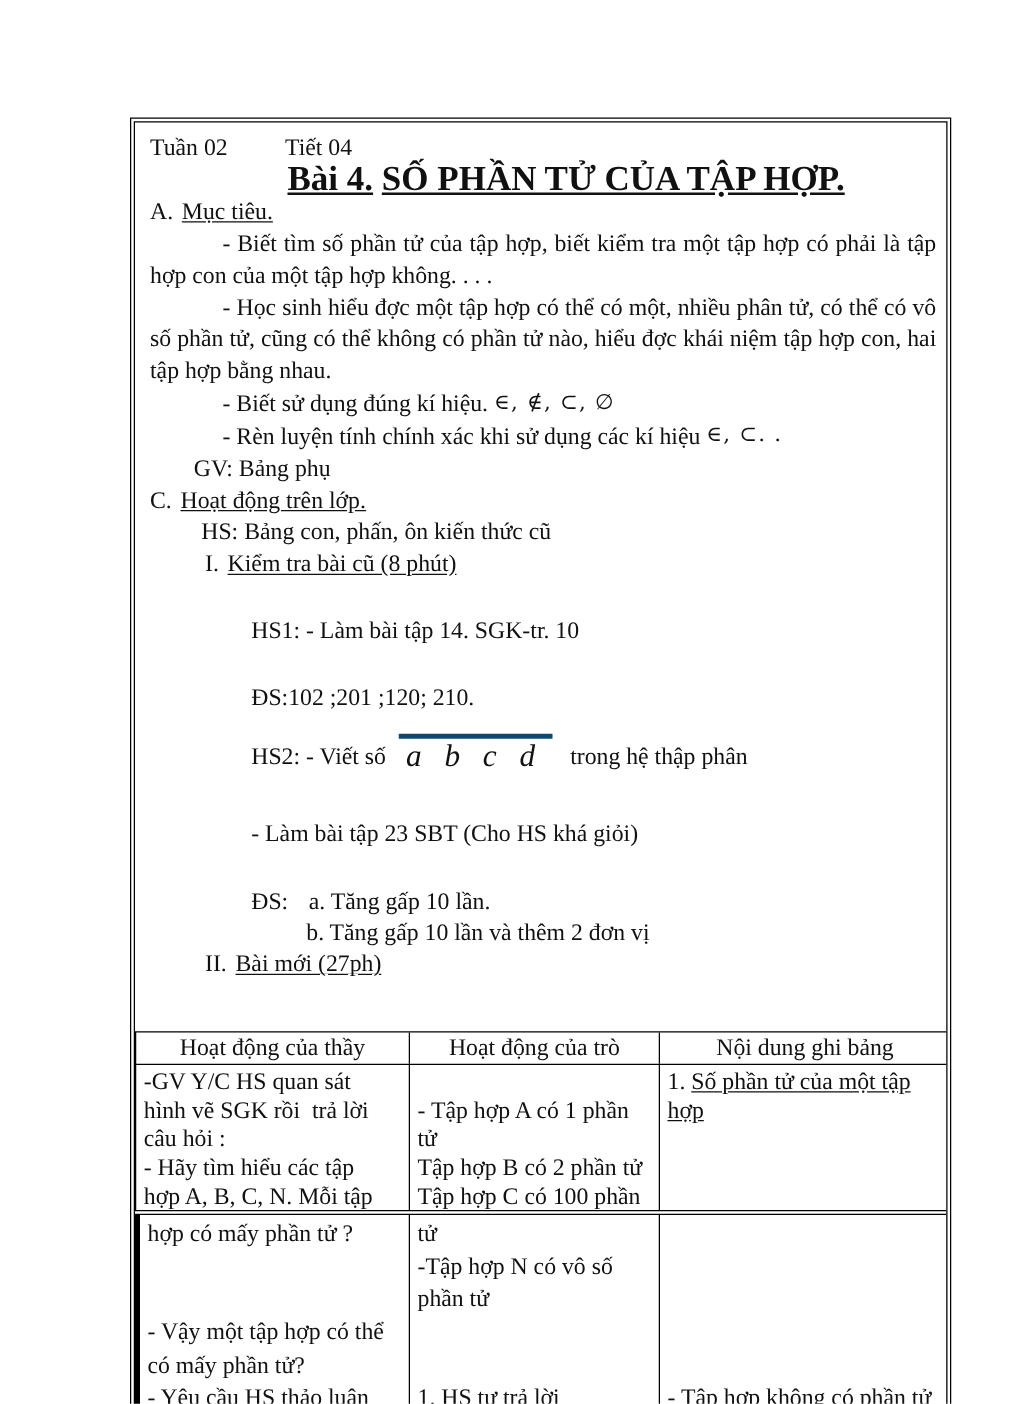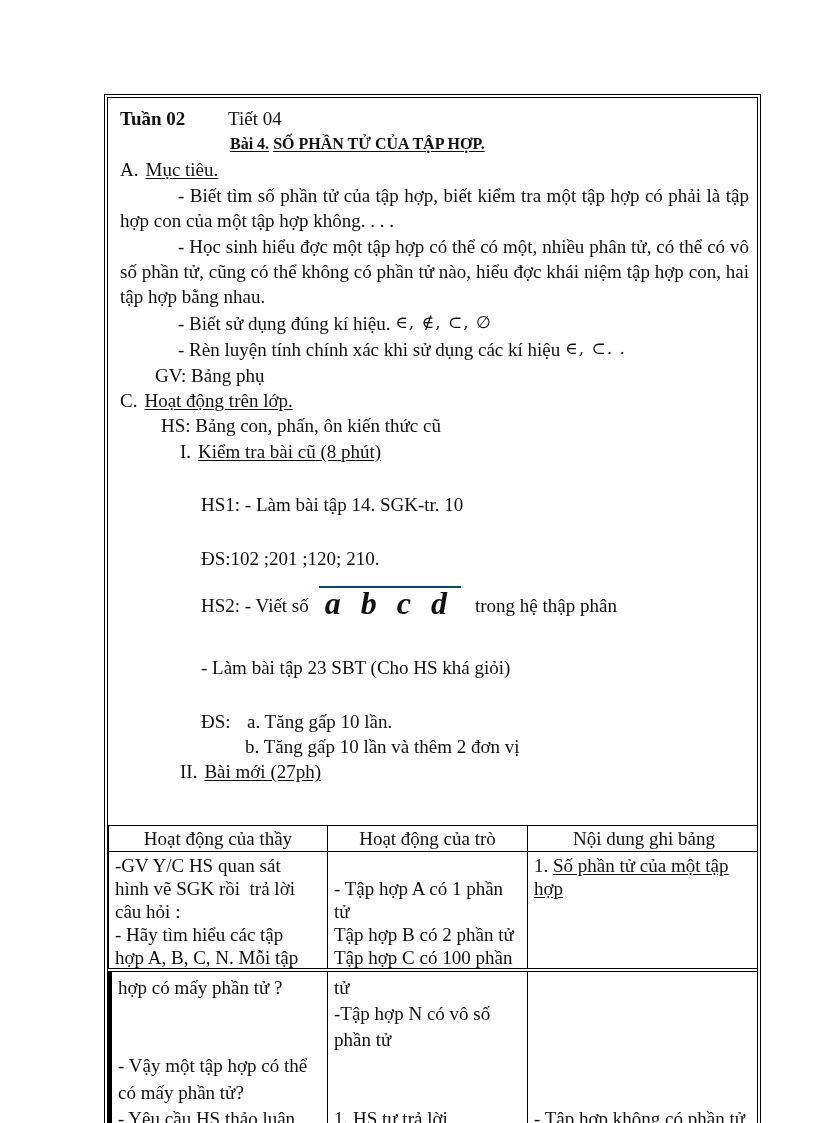--- a/index.html
+++ b/index.html
@@ -13,34 +13,34 @@
     border:1px solid #000;padding:2px;box-sizing:border-box;background:#fff;
   }
   .frame-inner{
     border:1px solid #000;box-sizing:border-box;height:100%;
     padding:8px 8px 0 12px;overflow:hidden;
   }
   .line{line-height:25.4px;white-space:nowrap;}
   .para{line-height:25.4px;text-align:justify;text-indent:58px;}
   .u{text-decoration:underline;text-underline-offset:2px;}
   .b{font-weight:bold;}
-  .title-line{padding-left:110px;font-size:16px;line-height:26px;white-space:nowrap;}
-  .tab1{display:inline-block;width:108px;font-weight:bold;}
+  .title-line{padding-left:110px;font-size:28px;line-height:26px;white-space:nowrap;}
+  .tab1{display:inline-block;width:108px;}
   .lbl{margin-right:7px;}
   .ind-gv{margin-left:35px;}
   .ind-hs{margin-left:41px;}
-  .ind-part{margin-left:60px;}
+  .ind-part{margin-left:44px;}
   .ind-ex{margin-left:81px;margin-top:28px;}
   .ind-b{margin-left:125px;}
   .sym{font-family:"DejaVu Serif",serif;font-size:17px;vertical-align:2px;letter-spacing:1px;}
   .hs2line{margin-top:14px;height:42px;line-height:42px;}
   .formula{
-    display:inline-block;font-style:italic;font-size:32px;line-height:30px;
-    border-top:2px solid #0c4a6e;padding:0 8px 2px 6px;letter-spacing:6px;
-    vertical-align:-2px;margin:0 14px 0 10px;font-weight:bold;
+    display:inline-block;font-style:italic;font-size:25px;line-height:30px;
+    border-top:4px solid #0c4a6e;padding:0 8px 2px 6px;letter-spacing:6px;
+    vertical-align:-2px;margin:0 14px 0 10px;
   }
   .ds-lbl{display:inline-block;width:46px;}
   
   .doc-table{margin:21px -12px 0 -12px;}
   .trow{display:grid;}
   .thead{grid-template-columns:219px 200px 1fr;border:1px solid #000;margin-top:40px;}
   .thead .tcell{height:25px;line-height:25px;text-align:center;border-right:1px solid #000;padding:0;}
   .thead .tcell:last-child{border-right:none;}
   .tbody1{grid-template-columns:219px 200px 1fr;border-left:1px solid #000;border-right:1px solid #000;}
   .tbody1 .tcell{height:116px;line-height:23.1px;border-right:1px solid #000;padding:2px 4px 0 6px;box-sizing:border-box;overflow:hidden;}

